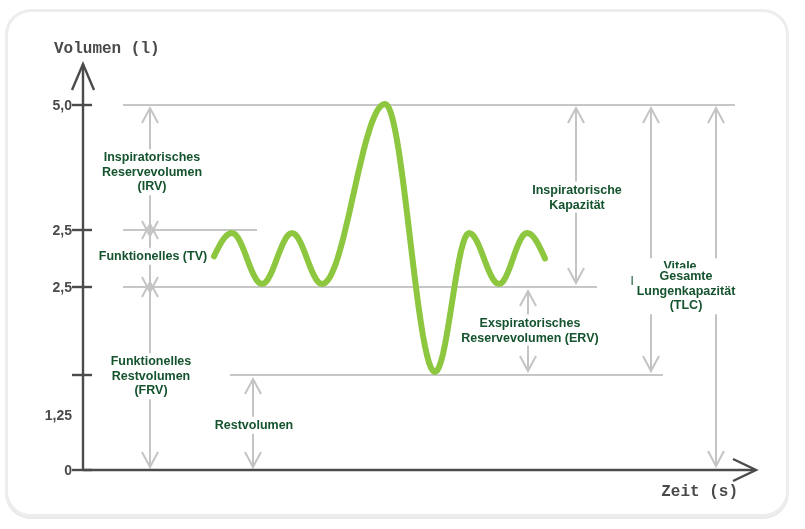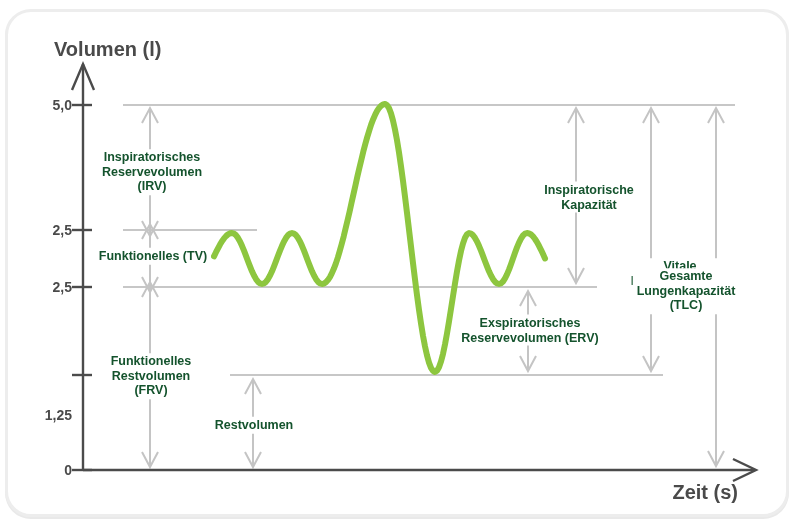--- a/index.html
+++ b/index.html
@@ -2,21 +2,21 @@
 <html><head>
 <meta charset="utf-8">
 <style>
   html,body{margin:0;padding:0;background:#ffffff;width:805px;height:529px;overflow:hidden;
     font-family:"Liberation Sans",sans-serif;}
   .stage{position:relative;width:805px;height:529px;}
   .card{position:absolute;left:5px;top:9px;width:784px;height:508px;background:#ffffff;
     border:3px solid #ededed;border-radius:26px;box-shadow:0 2px 0 #e9e9e9;box-sizing:border-box;}
   #chart-svg{position:absolute;left:0;top:0;}
   .txt{position:absolute;color:#4a4a4a;font-weight:bold;}
-  .axis-title{font-size:20px;line-height:16px;}
+  .axis-title{font-size:16px;line-height:16px;font-family:Liberation Mono, monospace;}
   .ylabel{left:54px;top:41px;}
   .xlabel{left:654px;top:484px;width:84px;text-align:right;}
   .tick{left:26px;width:46px;text-align:right;font-size:14px;line-height:18px;}
   .tick-0{top:96px;}
   .tick-1{top:221px;}
   .tick-2{top:278px;}
   .tick-3{top:366px;margin-top:40px;}
   .tick-4{top:461px;}
   .ann{position:absolute;transform:translate(-50%,-50%);background:#ffffff;color:#14532d;
     font-weight:bold;font-size:12.5px;line-height:1.16;text-align:center;white-space:pre;
@@ -80,21 +80,21 @@
 
   <div id="labels">
       <div class="ann" style="left: 152px; top: 172px;">Inspiratorisches
 Reservevolumen
 (IRV)</div>
       <div class="ann" style="left: 153px; top: 256px;">Funktionelles (TV)</div>
       <div class="ann" style="left: 151px; top: 376px;">Funktionelles
 Restvolumen
 (FRV)</div>
       <div class="ann" style="left: 254px; top: 425px;">Restvolumen</div>
-      <div class="ann" style="left: 589px; top: 197px;">Inspiratorische
+      <div class="ann" style="left: 577px; top: 197px;">Inspiratorische
 Kapazität</div>
       <div class="ann" style="left: 530px; top: 330px;">Exspiratorisches
 Reservevolumen (ERV)</div>
       <div class="ann" style="left: 680px; top: 242px; margin-top: 39px;">Vitale
 Lungenkapazität
 (VLC, VC)</div>
       <div class="ann" style="left: 686px; top: 291px;">Gesamte
 Lungenkapazität
 (TLC)</div>
     </div>

